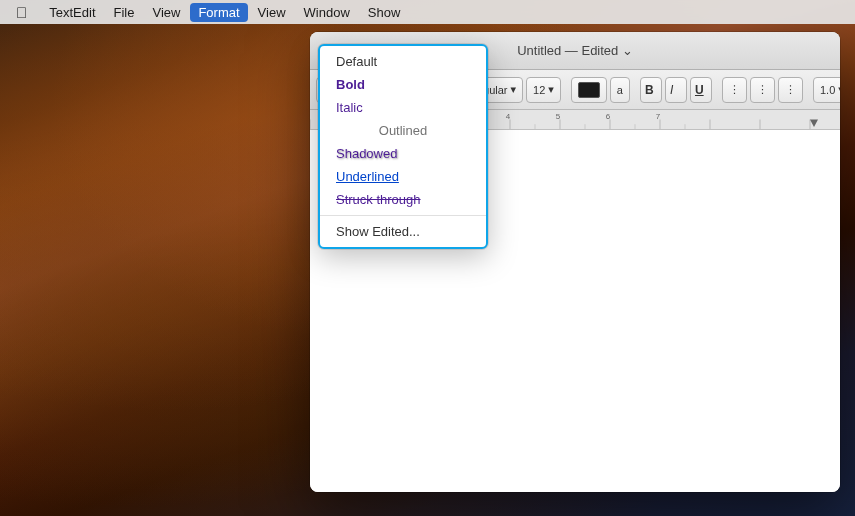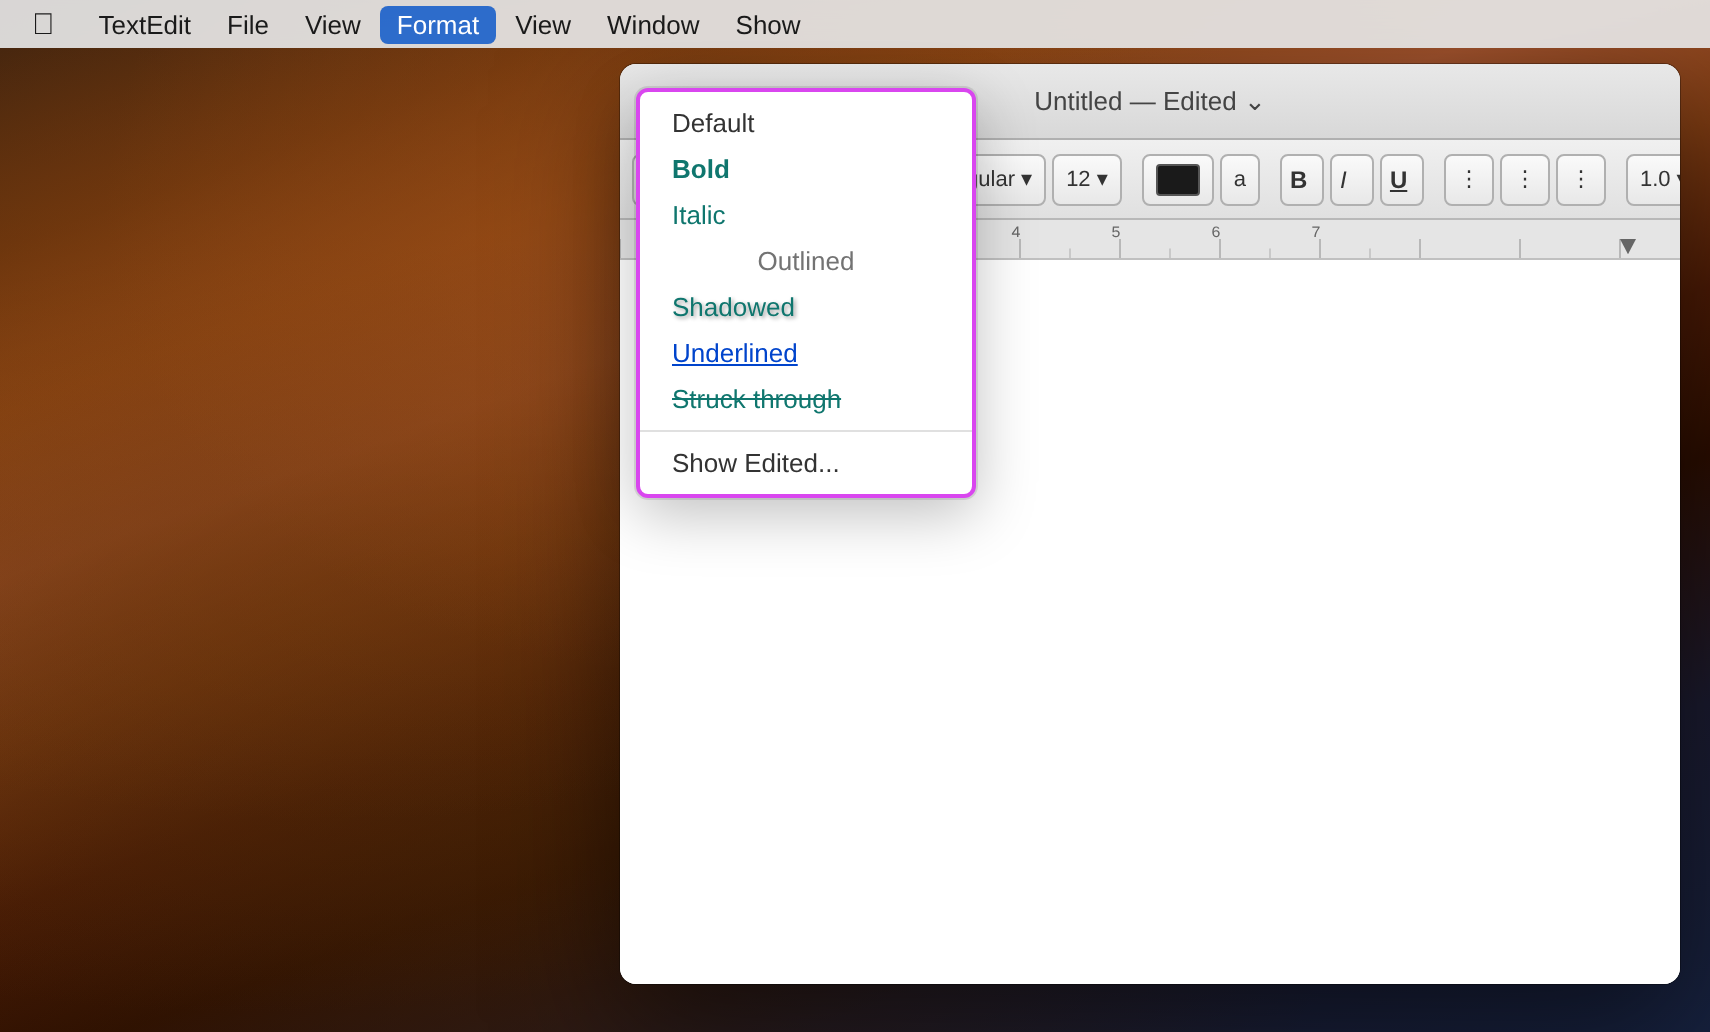--- a/index.html
+++ b/index.html
@@ -224,27 +224,27 @@
     .dropdown-menu {
       position: absolute;
       top: 44px;
       left: 318px;
       width: 170px;
       background: white;
       border-radius: 6px;
       box-shadow: 0 8px 30px rgba(0,0,0,0.25), 0 0 0 1px rgba(0,0,0,0.1);
       z-index: 200;
       padding: 4px 0;
-      border: 2px solid #d946ef;
+      border: 2px solid #0ea5e9;
     }
 
     .dropdown-item {
       padding: 4px 16px;
       font-size: 13px;
-      color: #0f766e;
+      color: #4c1d95;
       cursor: pointer;
       white-space: nowrap;
     }
 
     .dropdown-item.default-style { color: #333; }
     .dropdown-item.bold-style { font-weight: bold; }
     .dropdown-item.italic-style { }
     .dropdown-item.outlined-style { color: #737373; text-align: center; }
     .dropdown-item.shadowed-style { text-shadow: 1px 1px 2px rgba(0,0,0,0.4); }
     .dropdown-item.strikethrough-style { text-decoration: line-through; }

